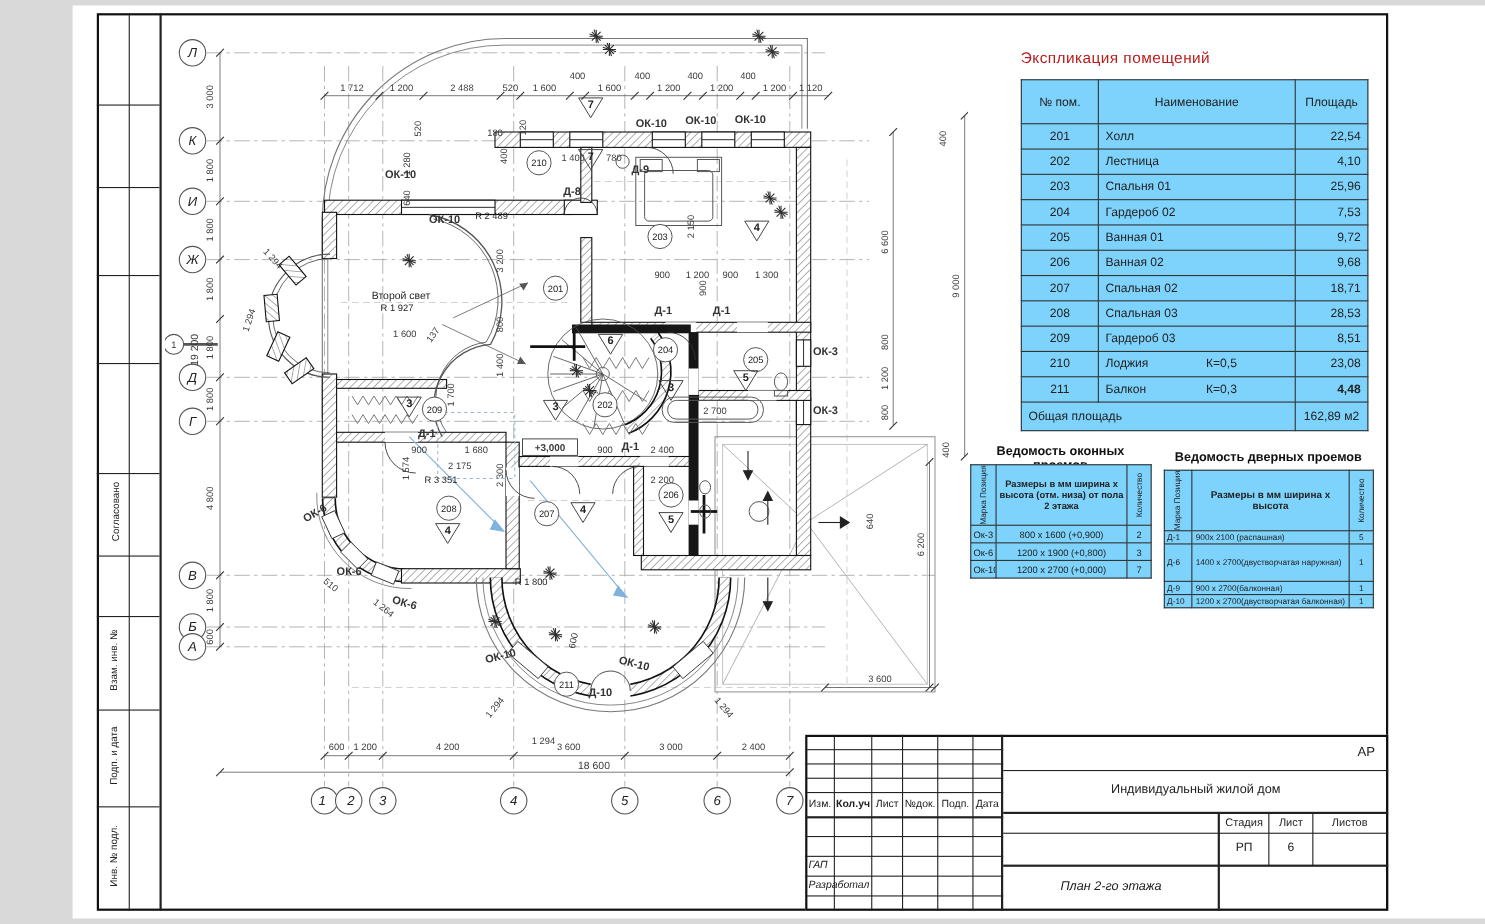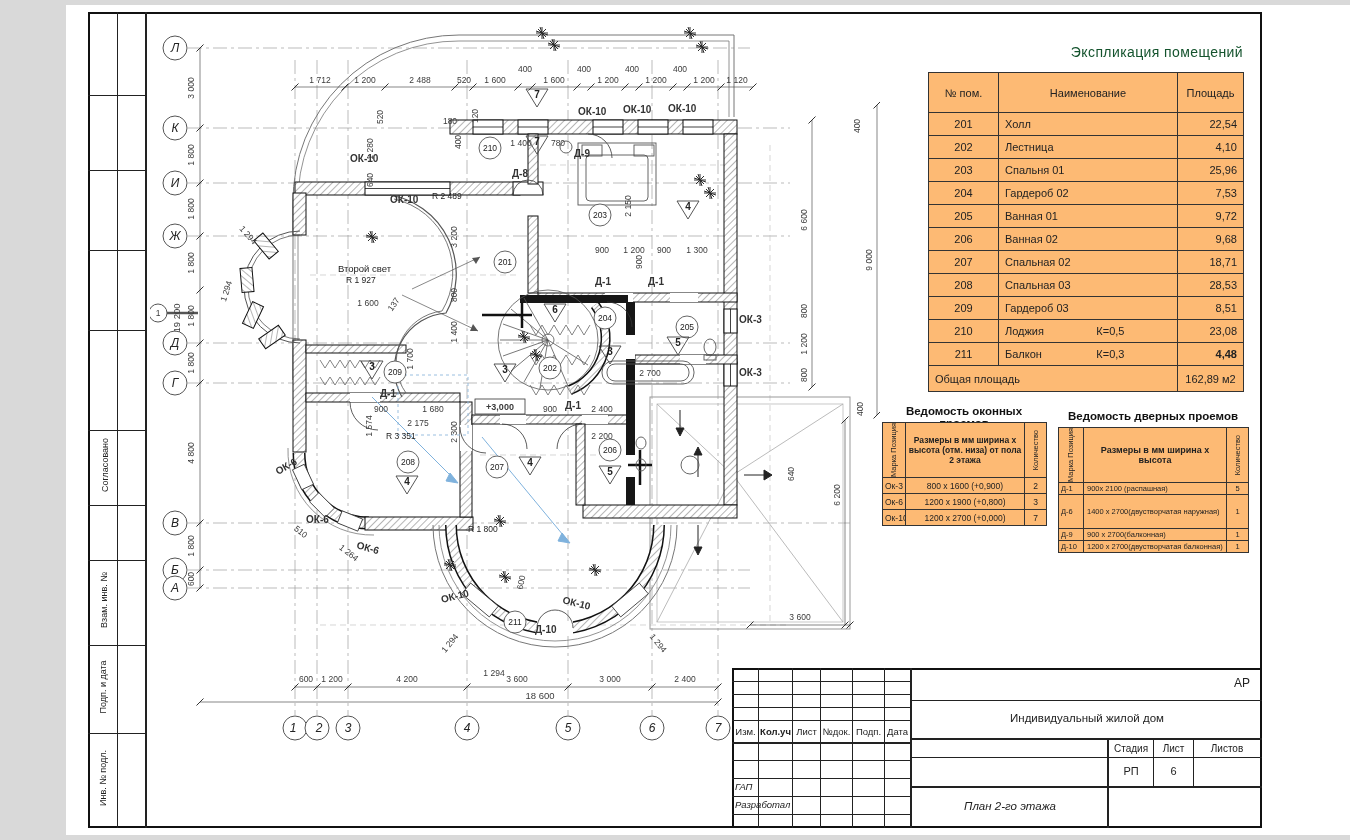--- a/index.html
+++ b/index.html
@@ -4,23 +4,23 @@
 <style>
   html,body{margin:0;padding:0}
   #page{position:relative;width:1350px;height:840px;background:#d9d9d9;font-family:"Liberation Sans",sans-serif;overflow:hidden}
   .sheet{position:absolute;left:66px;top:5px;width:1284px;height:830px;background:#fff}
   .abs{position:absolute}
   .frame{position:absolute;left:88px;top:12px;width:1174px;height:816px;border:2px solid #111;box-sizing:border-box}
   .ln{position:absolute;background:#222}
   .txt{position:absolute;color:#222;white-space:nowrap}
   .rot{transform:rotate(-90deg);transform-origin:center center;text-align:center}
   
-  .extbl{position:absolute;border-collapse:collapse;table-layout:fixed;background:#fdba74}
+  .extbl{position:absolute;border-collapse:collapse;table-layout:fixed;background:#7dd3fc}
   .extbl td,.extbl th{border:1px solid #333;font-weight:400;color:#222;padding:0 6px;overflow:hidden}
-  .ex-title{position:absolute;text-align:right;font-size:14px;letter-spacing:.4px;color:#14532d}
+  .ex-title{position:absolute;text-align:left;font-size:14px;letter-spacing:.4px;color:#b91c1c}
   .sm-title{position:absolute;text-align:center;font-size:11.5px;font-weight:700;color:#111}
   .vhead{writing-mode:vertical-rl;transform:rotate(180deg);font-size:7.5px;line-height:1.05;margin:0 auto;text-align:center}
   svg text{font-family:"Liberation Sans",sans-serif}
   .dc{font-size:8.5px;fill:#3b3b3b;text-anchor:middle}
   .mk{font-size:10px;font-weight:700;fill:#333}
   .rt{font-size:8.5px;fill:#222;text-anchor:middle}
   .zn{font-size:10px;font-weight:700;fill:#222;text-anchor:middle}
   .ax{font-size:12px;fill:#222;text-anchor:middle;font-style:italic}
   .tl{font-size:9.5px;fill:#222}
 </style>

